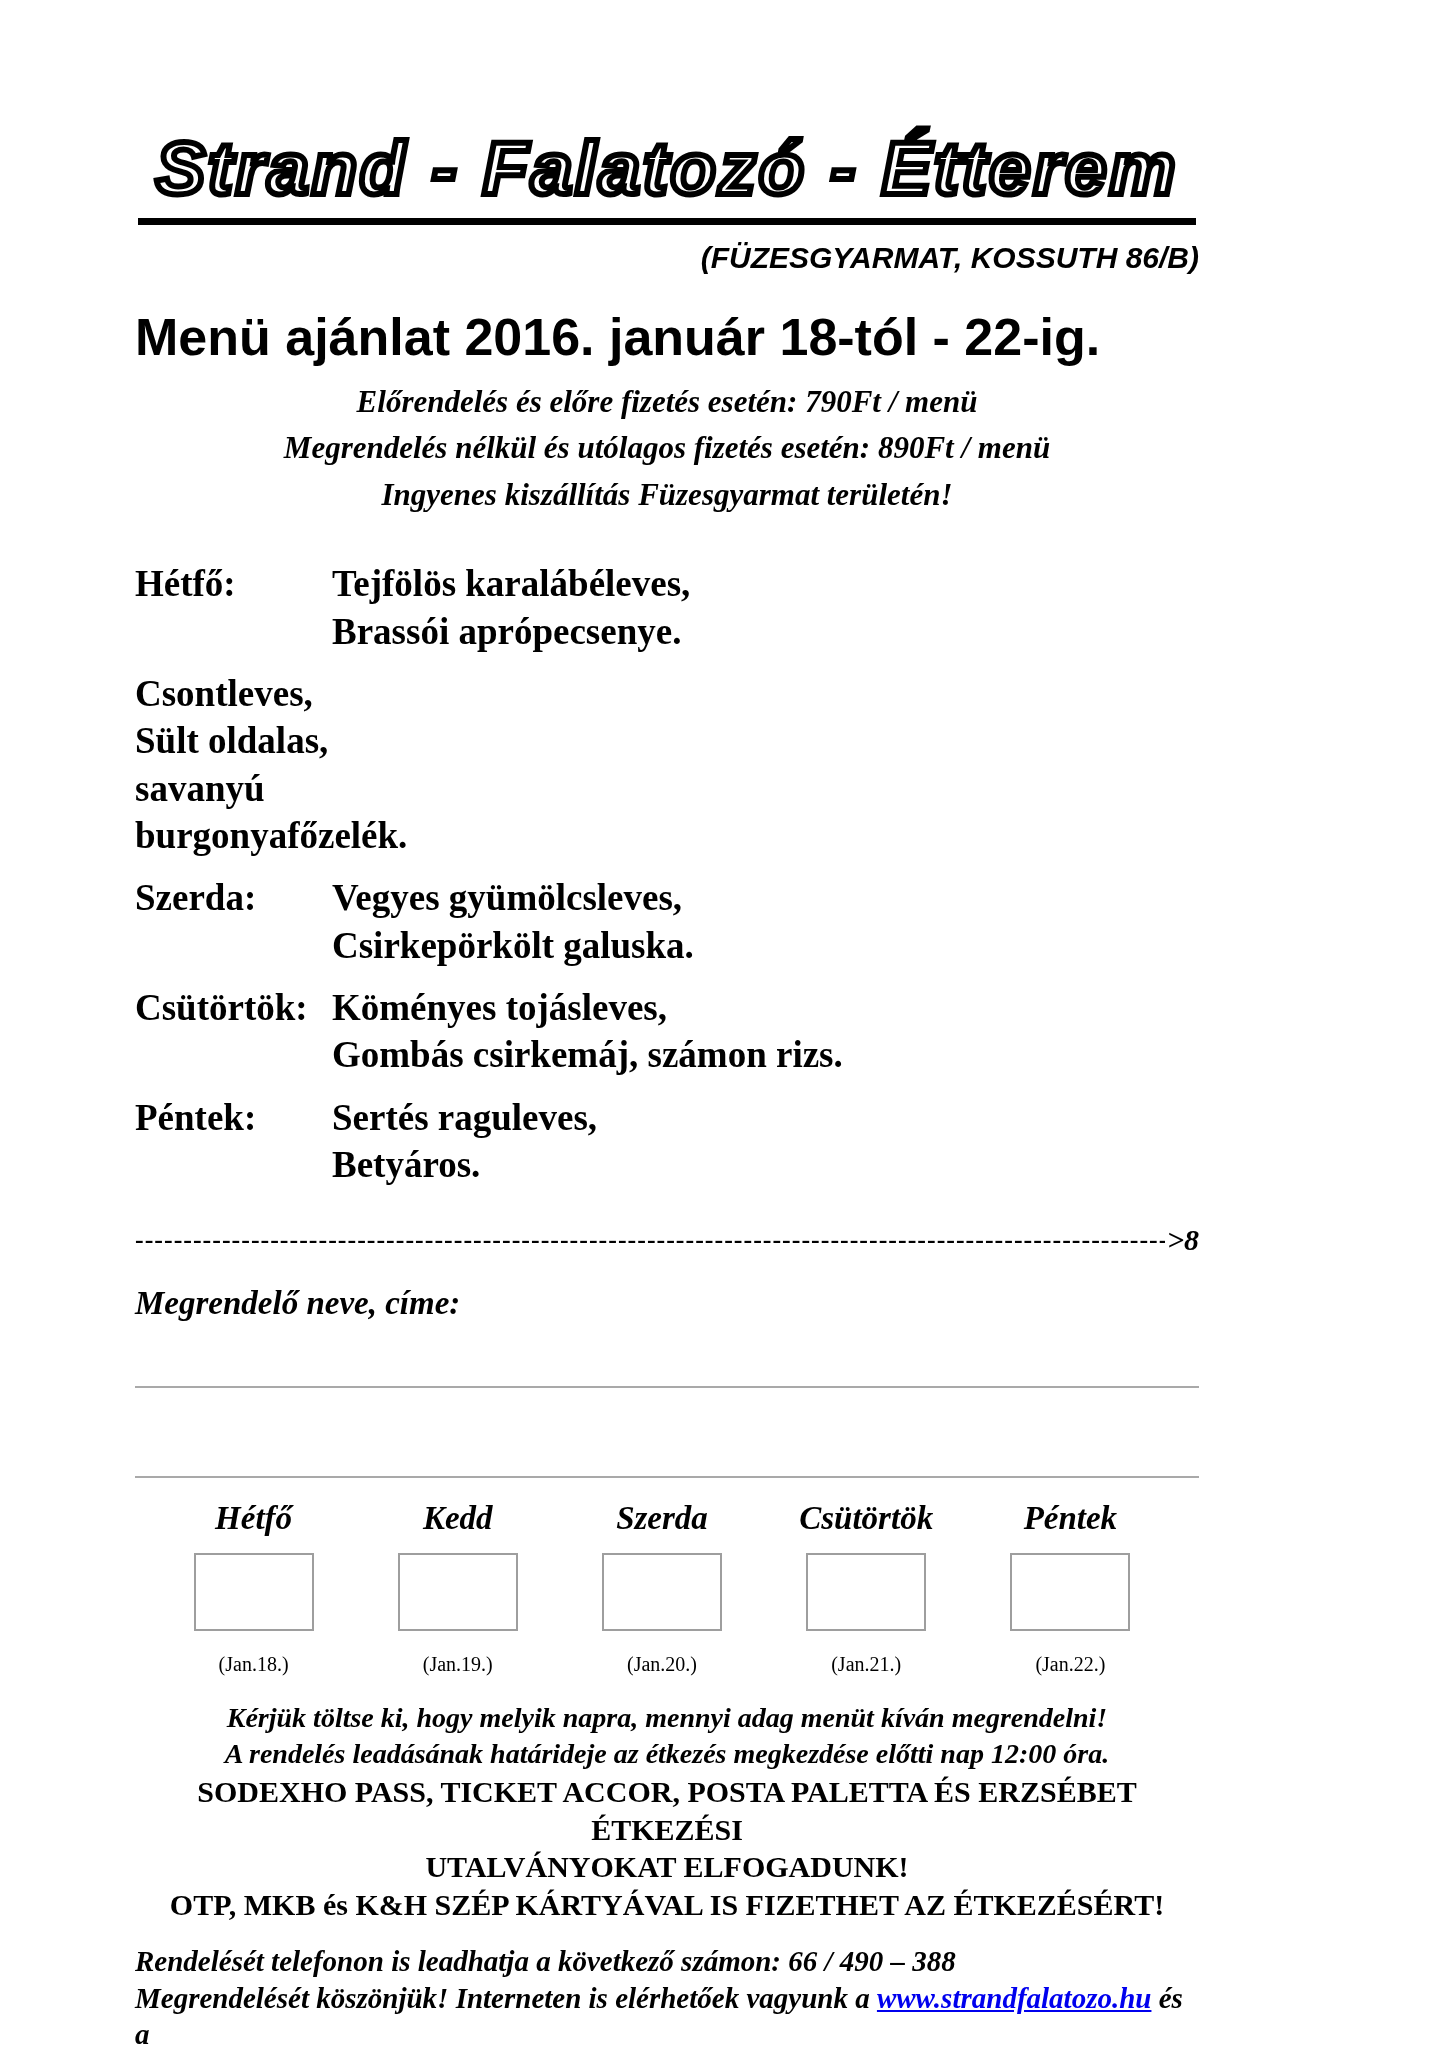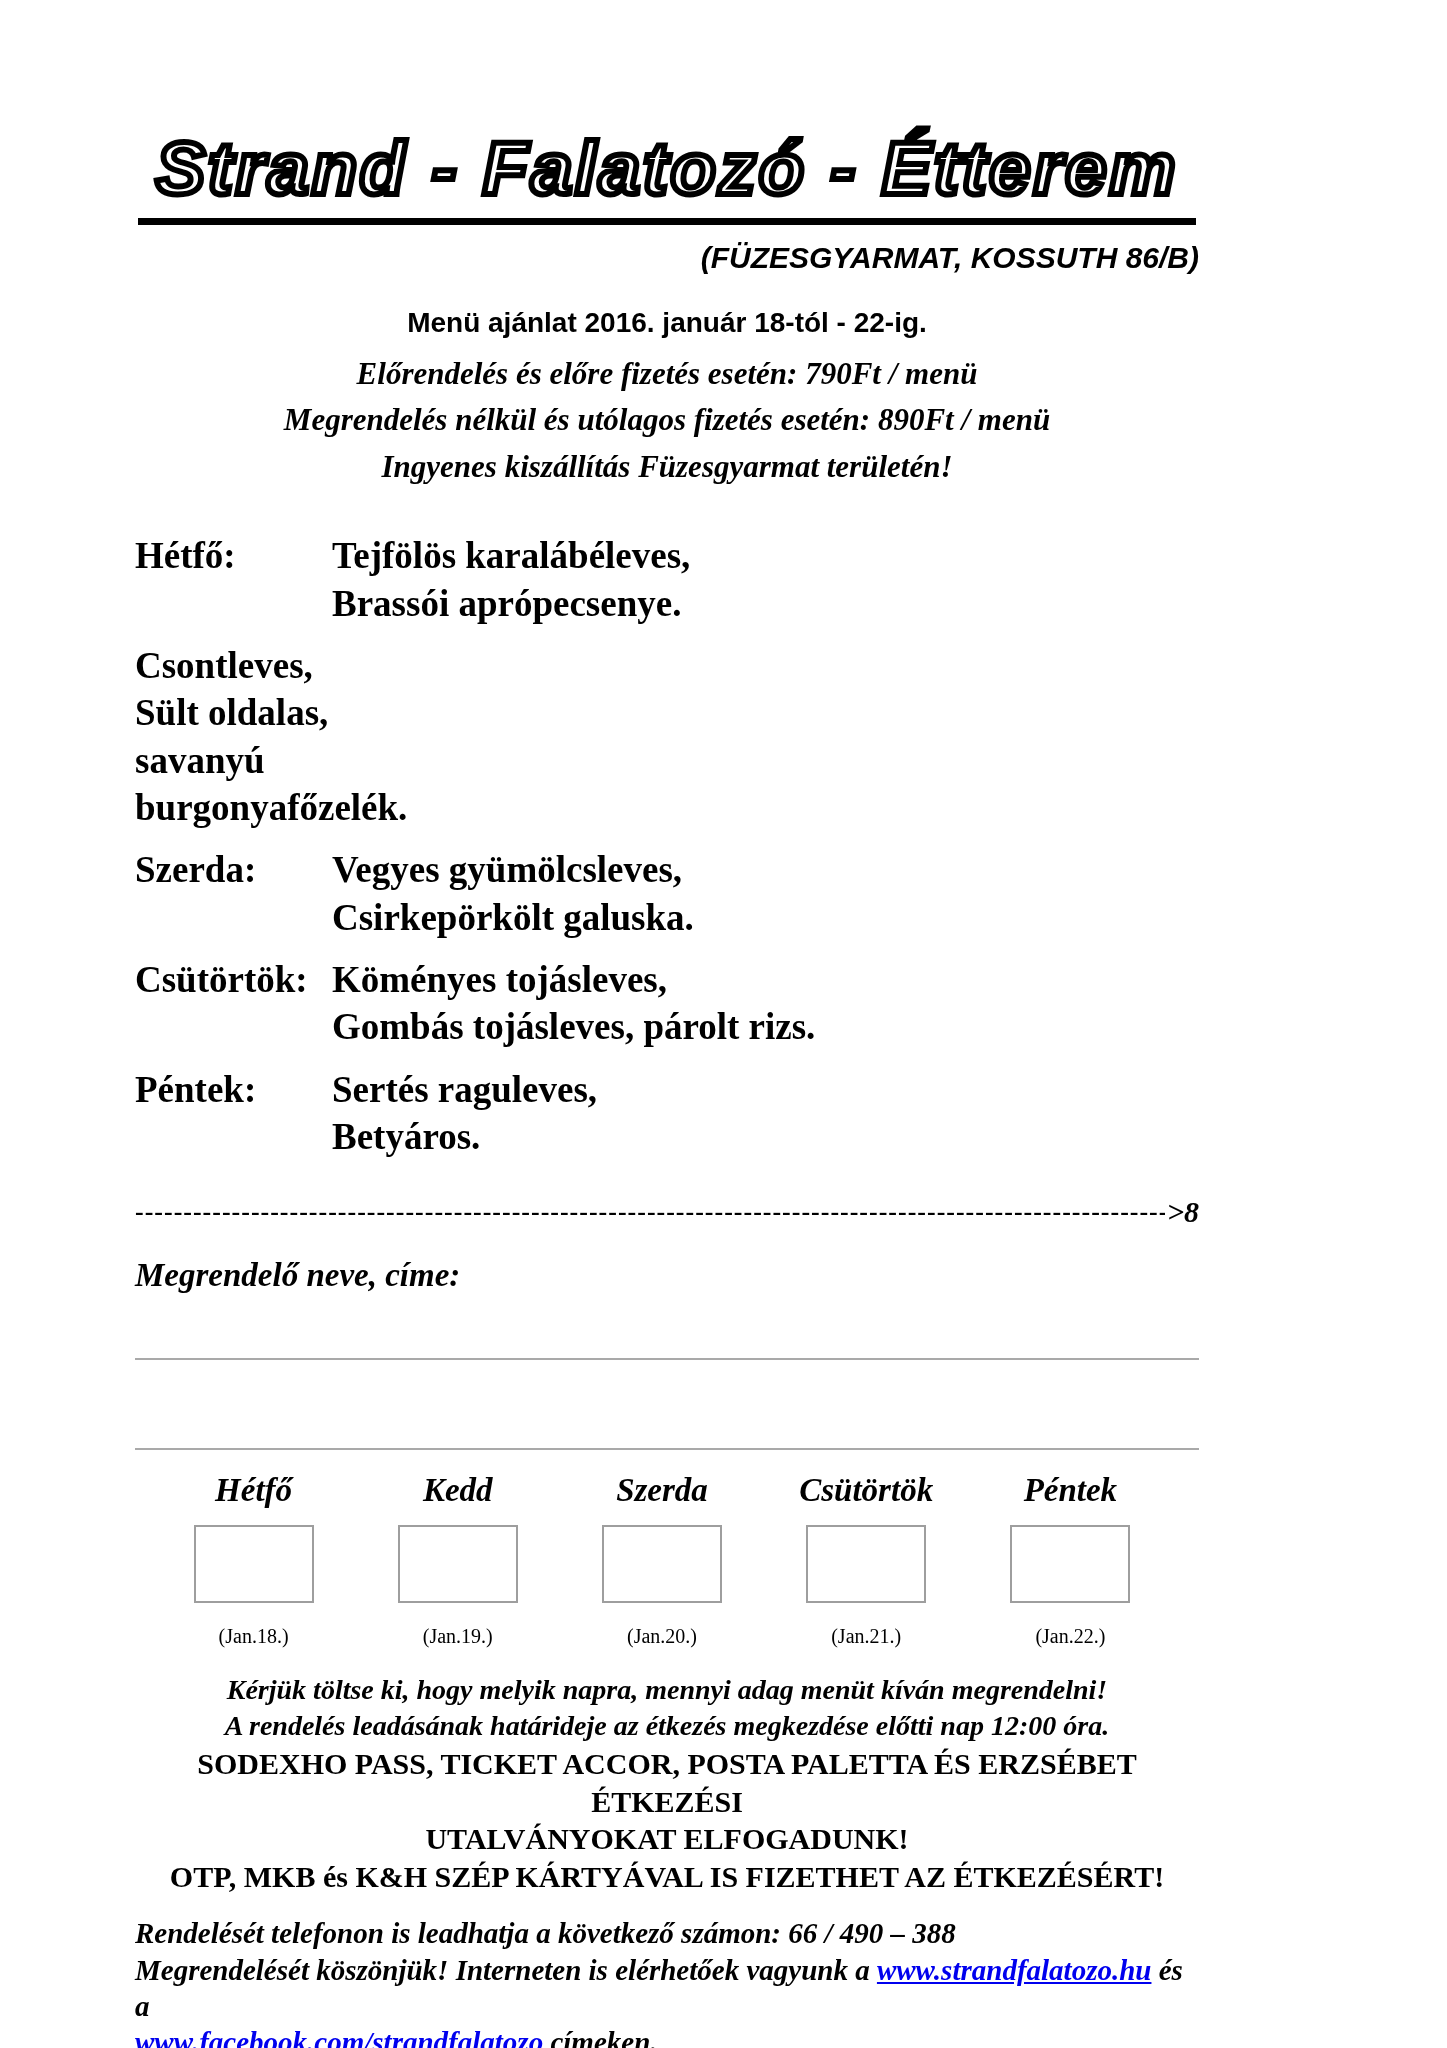--- a/index.html
+++ b/index.html
@@ -40,24 +40,23 @@
     text-align: right;
     font-family: "Liberation Sans", "DejaVu Sans", sans-serif;
     font-style: italic;
     font-weight: bold;
     font-size: 30px;
   }
 
   
   .offer-heading {
     margin-top: 32px;
-    text-align: center;
     font-family: "Liberation Sans", "DejaVu Sans", sans-serif;
     font-weight: bold;
-    font-size: 28px;
+    font-size: 52px;
   }
   .pricing-notes {
     margin-top: 12px;
     text-align: center;
     font-style: italic;
     font-weight: bold;
     font-size: 31px;
     line-height: 1.5;
   }
 
@@ -206,21 +205,21 @@
       <div class="menu-day">Szerda:</div>
       <div class="menu-dishes">
         <div>Vegyes gyümölcsleves,</div>
         <div>Csirkepörkölt galuska.</div>
       </div>
     </div>
     <div class="menu-row">
       <div class="menu-day">Csütörtök:</div>
       <div class="menu-dishes">
         <div>Köményes tojásleves,</div>
-        <div>Gombás tojásleves, párolt rizs.</div>
+        <div>Gombás csirkemáj, számon rizs.</div>
       </div>
     </div>
     <div class="menu-row">
       <div class="menu-day">Péntek:</div>
       <div class="menu-dishes">
         <div>Sertés raguleves,</div>
         <div>Betyáros.</div>
       </div>
     </div>
   </div>

